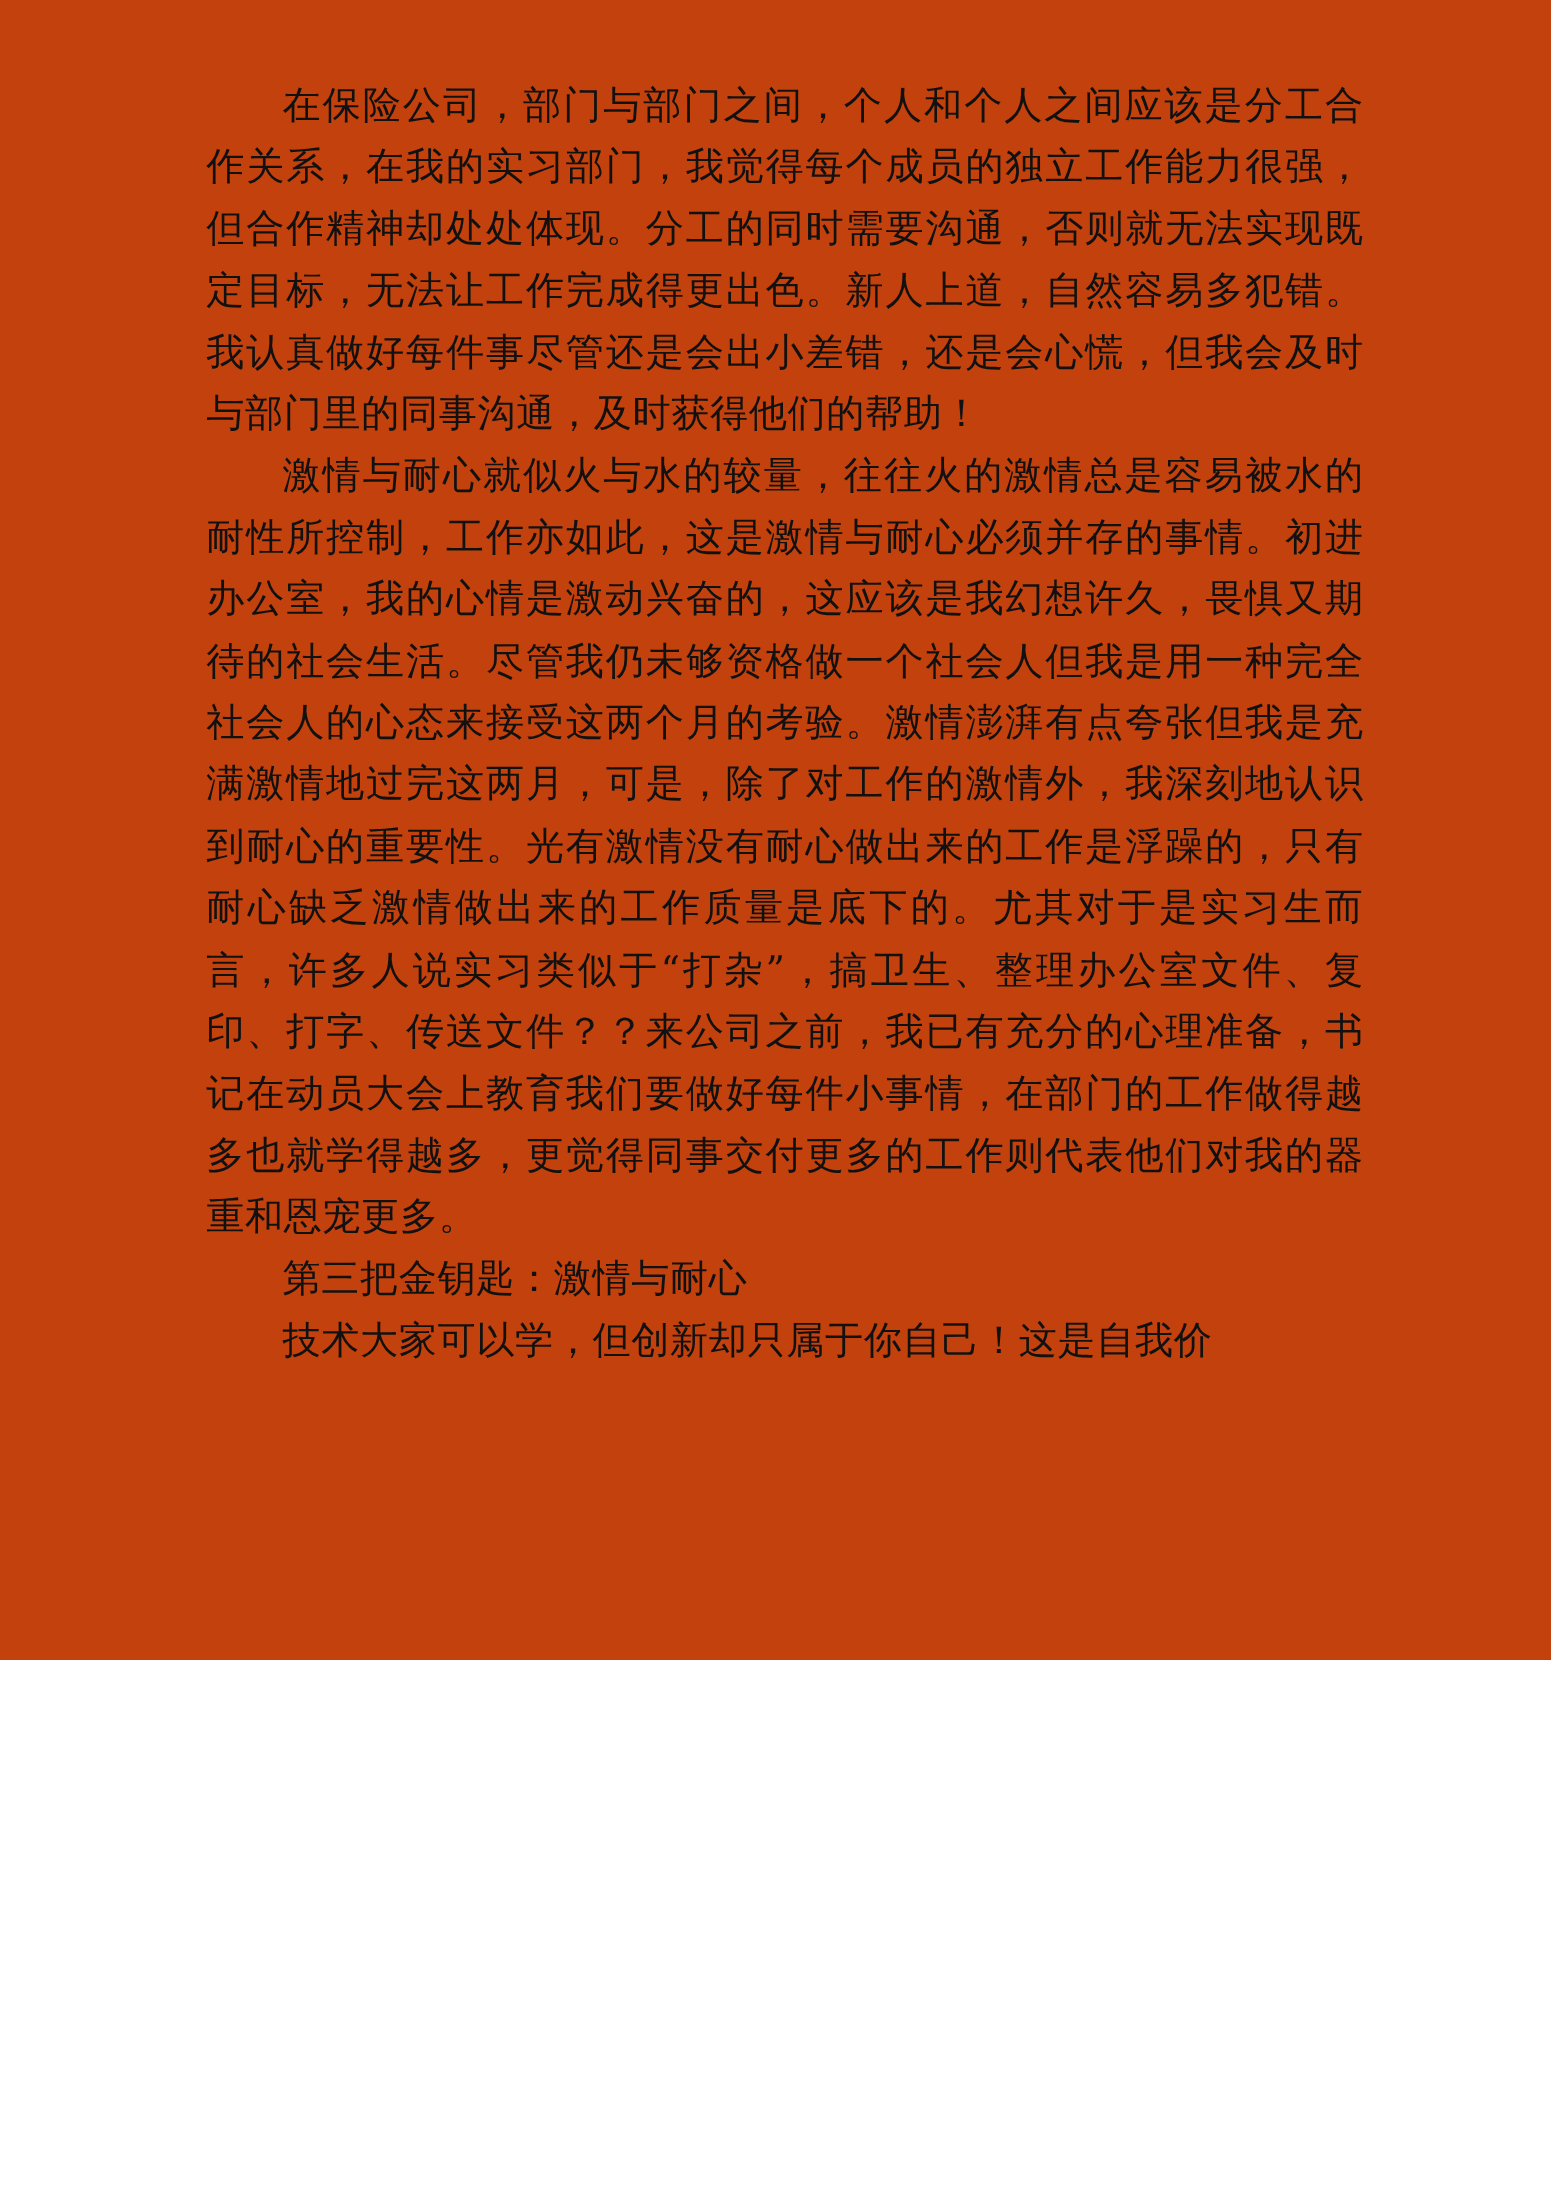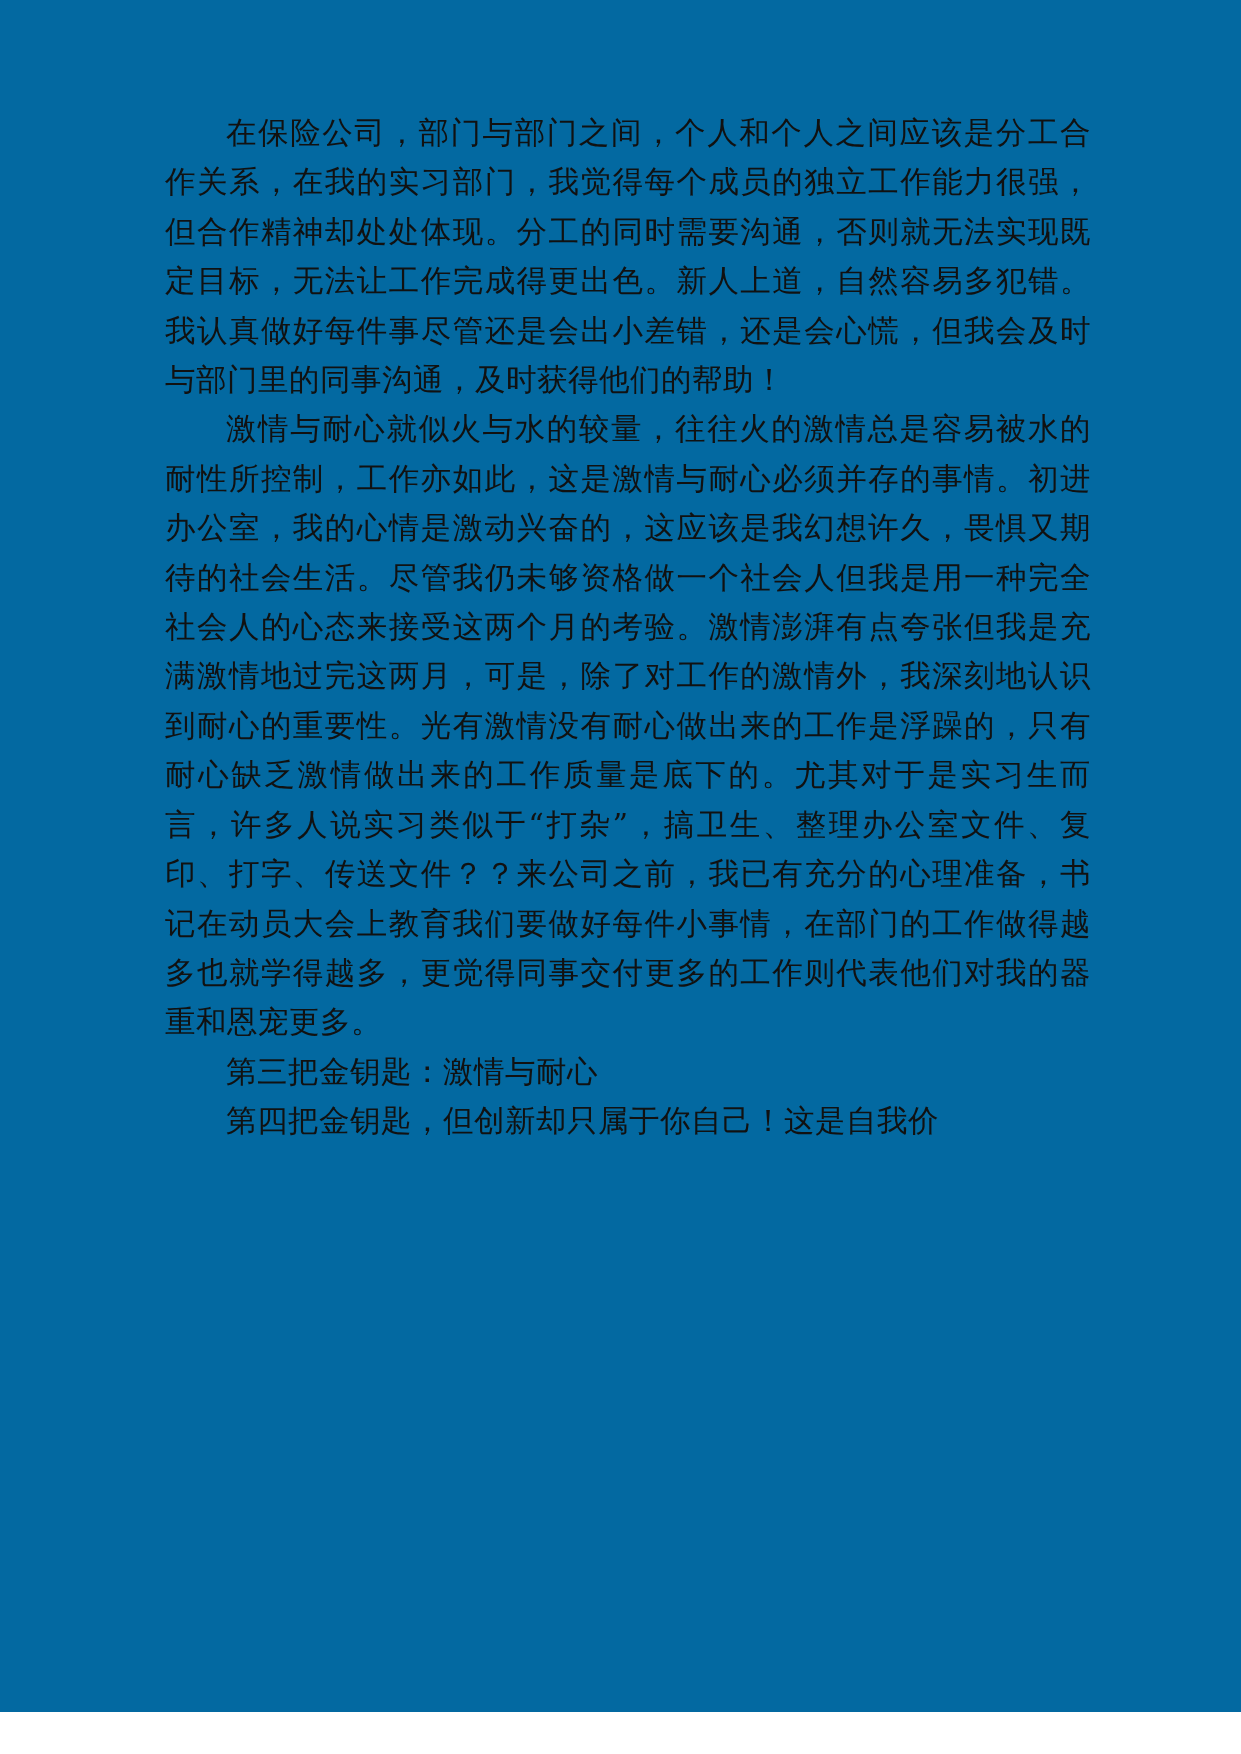--- a/index.html
+++ b/index.html
@@ -9,24 +9,24 @@
   }
   body {
     width: 1241px;
     height: 1754px;
     font-family: "DejaVu Serif", "Liberation Serif", serif;
     color: #000000;
   }
   .page {
     position: relative;
     width: 1241px;
-    height: 1712px;
+    height: 1328px;
     box-sizing: border-box;
-    padding: 108px 150px 60px 165px;
-    background: #0369a1;
+    padding: 60px 150px 60px 165px;
+    background: #c2410c;
   }
   .doc-body {
     display: block;
   }
   p.para {
     margin: 0 0 0 0;
     font-size: 30.5px;
     line-height: 1.62;
     text-align: justify;
     text-justify: inter-ideograph;
@@ -41,15 +41,15 @@
   }
 </style>
 </head>
 <body>
 
 <div class="page">
   <div class="doc-body">
     <p class="para">在保险公司，部门与部门之间，个人和个人之间应该是分工合作关系，在我的实习部门，我觉得每个成员的独立工作能力很强，但合作精神却处处体现。分工的同时需要沟通，否则就无法实现既定目标，无法让工作完成得更出色。新人上道，自然容易多犯错。我认真做好每件事尽管还是会出小差错，还是会心慌，但我会及时与部门里的同事沟通，及时获得他们的帮助！</p>
     <p class="para">激情与耐心就似火与水的较量，往往火的激情总是容易被水的耐性所控制，工作亦如此，这是激情与耐心必须并存的事情。初进办公室，我的心情是激动兴奋的，这应该是我幻想许久，畏惧又期待的社会生活。尽管我仍未够资格做一个社会人但我是用一种完全社会人的心态来接受这两个月的考验。激情澎湃有点夸张但我是充满激情地过完这两月，可是，除了对工作的激情外，我深刻地认识到耐心的重要性。光有激情没有耐心做出来的工作是浮躁的，只有耐心缺乏激情做出来的工作质量是底下的。尤其对于是实习生而言，许多人说实习类似于“打杂”，搞卫生、整理办公室文件、复印、打字、传送文件？？来公司之前，我已有充分的心理准备，书记在动员大会上教育我们要做好每件小事情，在部门的工作做得越多也就学得越多，更觉得同事交付更多的工作则代表他们对我的器重和恩宠更多。</p>
     <p class="para heading">第三把金钥匙：激情与耐心</p>
-    <p class="para">第四把金钥匙，但创新却只属于你自己！这是自我价</p>
+    <p class="para">技术大家可以学，但创新却只属于你自己！这是自我价</p>
   </div>
 </div>
 
 </body></html>

